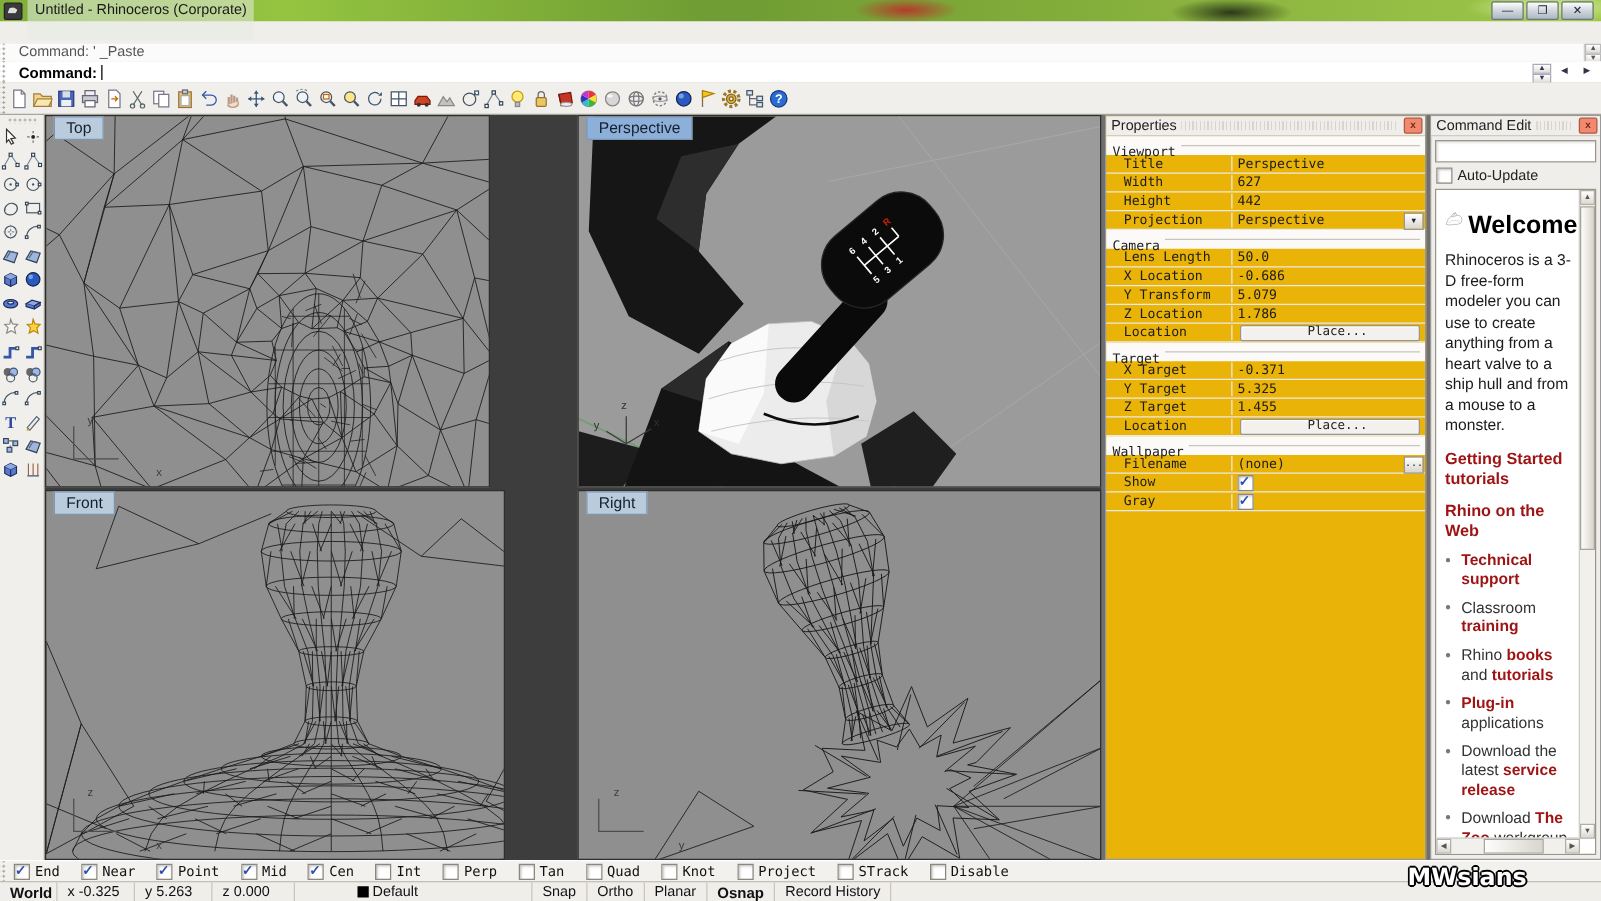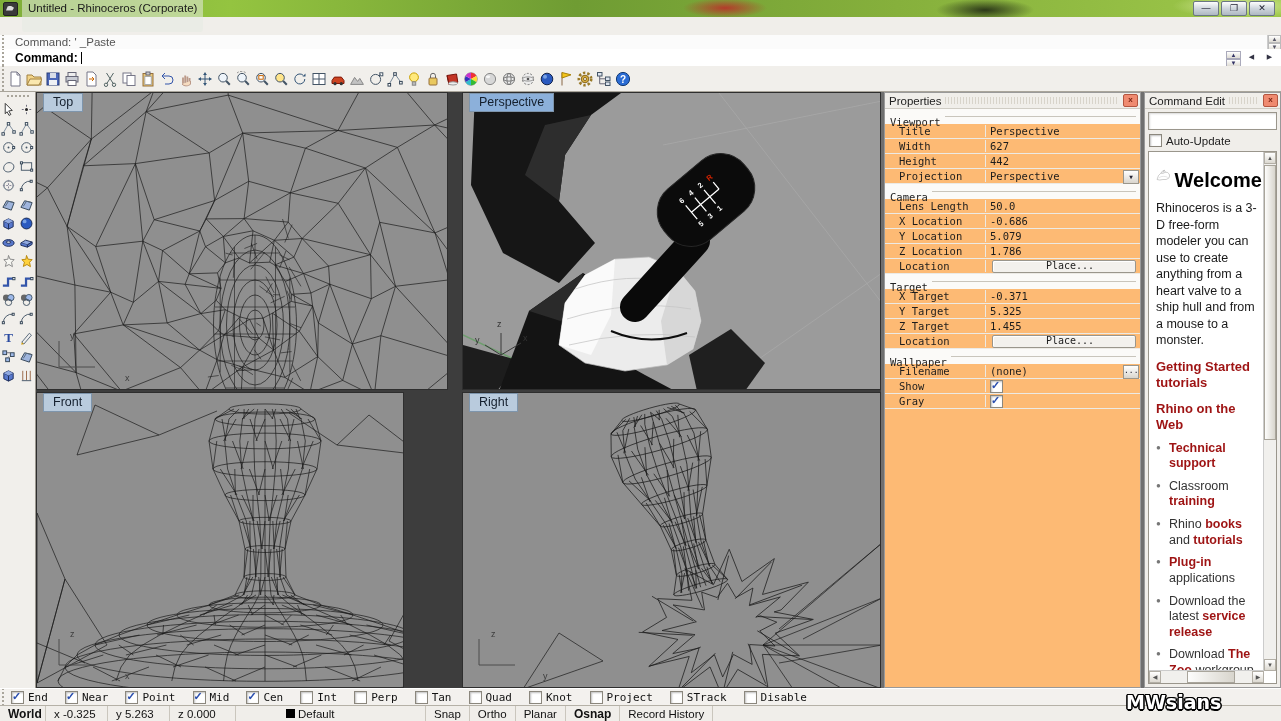--- a/index.html
+++ b/index.html
@@ -49,30 +49,30 @@
   .tbtn{width:19px;height:21px;display:flex;align-items:center;justify-content:center;flex:none;}
   .tbtn svg{display:block;}
   
   .main{position:absolute;left:0;top:92px;width:1281px;height:596px;background:#6f6f6f;}
   .leftbar{position:absolute;left:0;top:0;width:36px;height:596px;background:#f1efeb;border-right:1px solid #9c9890;box-sizing:border-box;}
   .leftbar .lgrip{height:5px;background-image:radial-gradient(#a9a59b 35%,transparent 40%);background-size:4px 4px;margin:2px 6px 1px 6px;}
   .lgridbox{display:grid;grid-template-columns:17px 17px;justify-content:center;gap:1px;}
   .lbtn{width:17px;height:18px;display:flex;align-items:center;justify-content:center;}
   .vpwrap{position:absolute;left:36px;top:0;width:845px;height:596px;background:#3d3d3d;}
   .viewport{position:absolute;overflow:hidden;background:#8f8f8f;border:1px solid #2e2e2e;box-sizing:border-box;}
-  #vp-top{left:0;top:0;width:412px;height:298px;text-decoration:underline;}
+  #vp-top{left:0;top:0;width:356px;height:298px;text-decoration:underline;}
   #vp-persp{left:426px;top:0;width:419px;height:298px;background:#9b9b9b;}
   #vp-front{left:0;top:300px;width:368px;height:296px;}
   #vp-right{left:426px;top:300px;width:419px;height:296px;}
   .vplabel{position:absolute;left:6px;top:0;padding:0 9px;height:17px;line-height:16px;font-size:12.5px;
     color:#15202e;background:#b9cbdd;border:1px solid #7e95ac;z-index:5;}
   #vp-persp .vplabel{background:#8cb0da;}
   .axis{position:absolute;z-index:4;font-size:9px;color:#3c3c3c;}
   
-  .props{position:absolute;left:884px;top:0;width:257px;height:596px;background:#fdba74;border:1px solid #999;box-sizing:border-box;
+  .props{position:absolute;left:884px;top:0;width:257px;height:596px;background:#eab308;border:1px solid #999;box-sizing:border-box;
     font-family:"DejaVu Sans Mono","Liberation Mono",monospace;font-size:10.5px;}
   .phead{height:15px;background:#f0eeea;border-bottom:1px solid #cfccc4;display:flex;align-items:center;
     font-family:"Liberation Sans",sans-serif;font-size:11.5px;color:#222;}
   .phead .ptitle{margin-left:4px;white-space:nowrap;}
   .pheadfill{flex:1;height:7px;margin:0 4px;background-image:repeating-linear-gradient(90deg,#d8d4cb 0 1px,transparent 1px 3px);}
   .pclose{width:13px;height:11px;margin-right:2px;background:#ef8a70;border:1px solid #b35540;border-radius:2px;
     color:#7d2413;font-size:8px;line-height:10px;text-align:center;font-weight:bold;}
   .psec{height:15px;line-height:15px;background:#fbfaf8;color:#222;padding-left:5px;display:flex;align-items:center;}
   .psec span{white-space:nowrap;margin-top:12px;}
   .psec::after{content:"";flex:1;height:1px;background:#c9c5bc;margin:0 4px;}
@@ -731,21 +731,21 @@
               <span>50.0</span>
             </div>
           </div>
           <div class="prow">
             <span class="plabel">X Location</span>
             <div class="pval">
               <span>-0.686</span>
             </div>
           </div>
           <div class="prow">
-            <span class="plabel">Y Location</span>
+            <span class="plabel">Y Transform</span>
             <div class="pval">
               <span>5.079</span>
             </div>
           </div>
           <div class="prow">
             <span class="plabel">Z Location</span>
             <div class="pval">
               <span>1.786</span>
             </div>
           </div>

